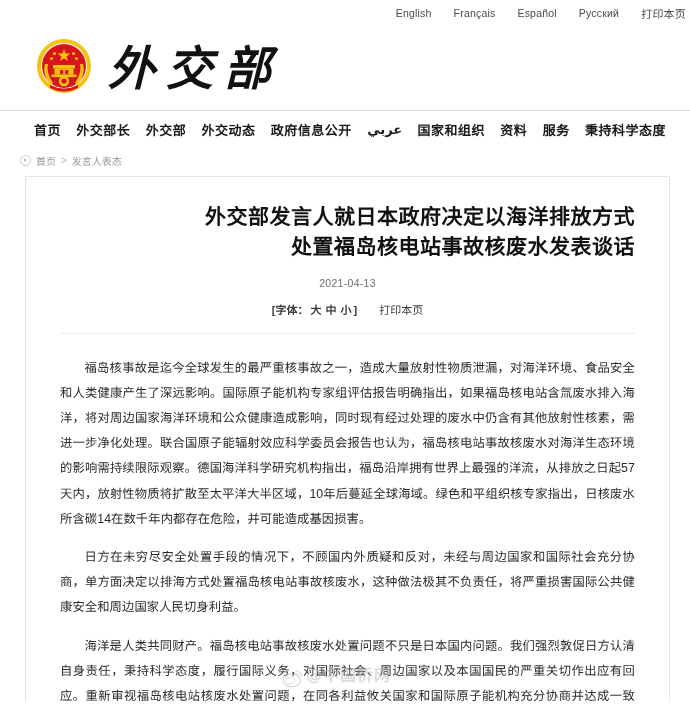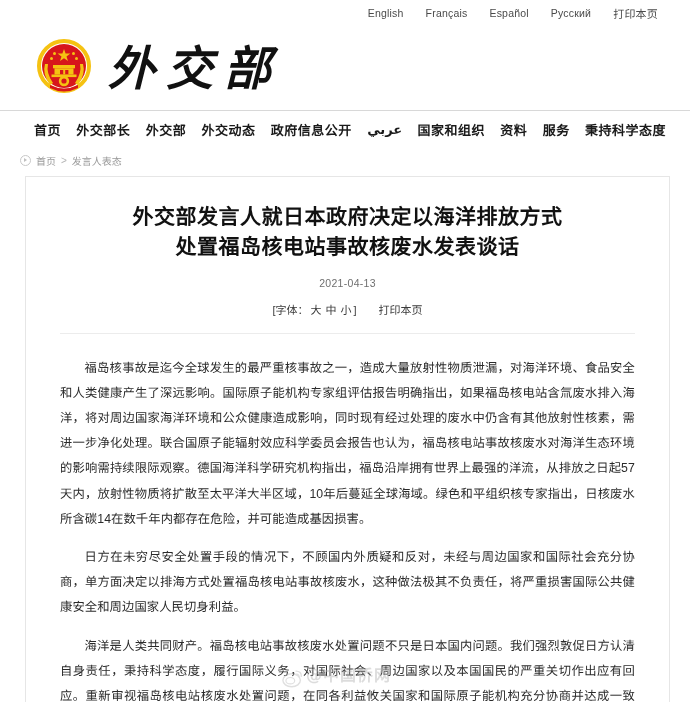--- a/index.html
+++ b/index.html
@@ -16,21 +16,21 @@
     overflow: hidden;
     position: relative;
   }
 
   
   .lang-bar {
     height: 26px;
     display: flex;
     justify-content: flex-end;
     align-items: center;
-    padding-right: 32px;
+    padding-right: 4px;
     gap: 22px;
     box-sizing: border-box;
   }
   .lang-link {
     font-size: 10.5px;
     color: #4a4a4a;
     text-decoration: none;
     letter-spacing: 0.2px;
     white-space: nowrap;
   }
@@ -146,36 +146,36 @@
   .article-title {
     text-align: center;
     font-family: "DejaVu Sans", "Liberation Sans", sans-serif;
     font-size: 21px;
     font-weight: 700;
     color: #111111;
     line-height: 1.42;
     letter-spacing: 0.5px;
     margin: 0 0 14px 0;
   }
-  .article-title .line { display: block; }
+  .article-title .line { display: block; text-align: right; }
 
   .article-date {
     text-align: center;
     font-size: 10.5px;
     color: #6f6f6f;
     margin-bottom: 12px;
     letter-spacing: 0.3px;
   }
   .article-tools {
     text-align: center;
     font-size: 11px;
     color: #3a3a3a;
     margin-bottom: 16px;
   }
-  .tool-group { display: inline-block; }
+  .tool-group { display: inline-block; font-weight: bold; }
   .tool-bracket { color: #3a3a3a; }
   .tool-label { color: #3a3a3a; }
   .tool-size {
     color: #3a3a3a;
     text-decoration: none;
     margin: 0 2px;
   }
   .tool-print {
     color: #3a3a3a;
     text-decoration: none;

